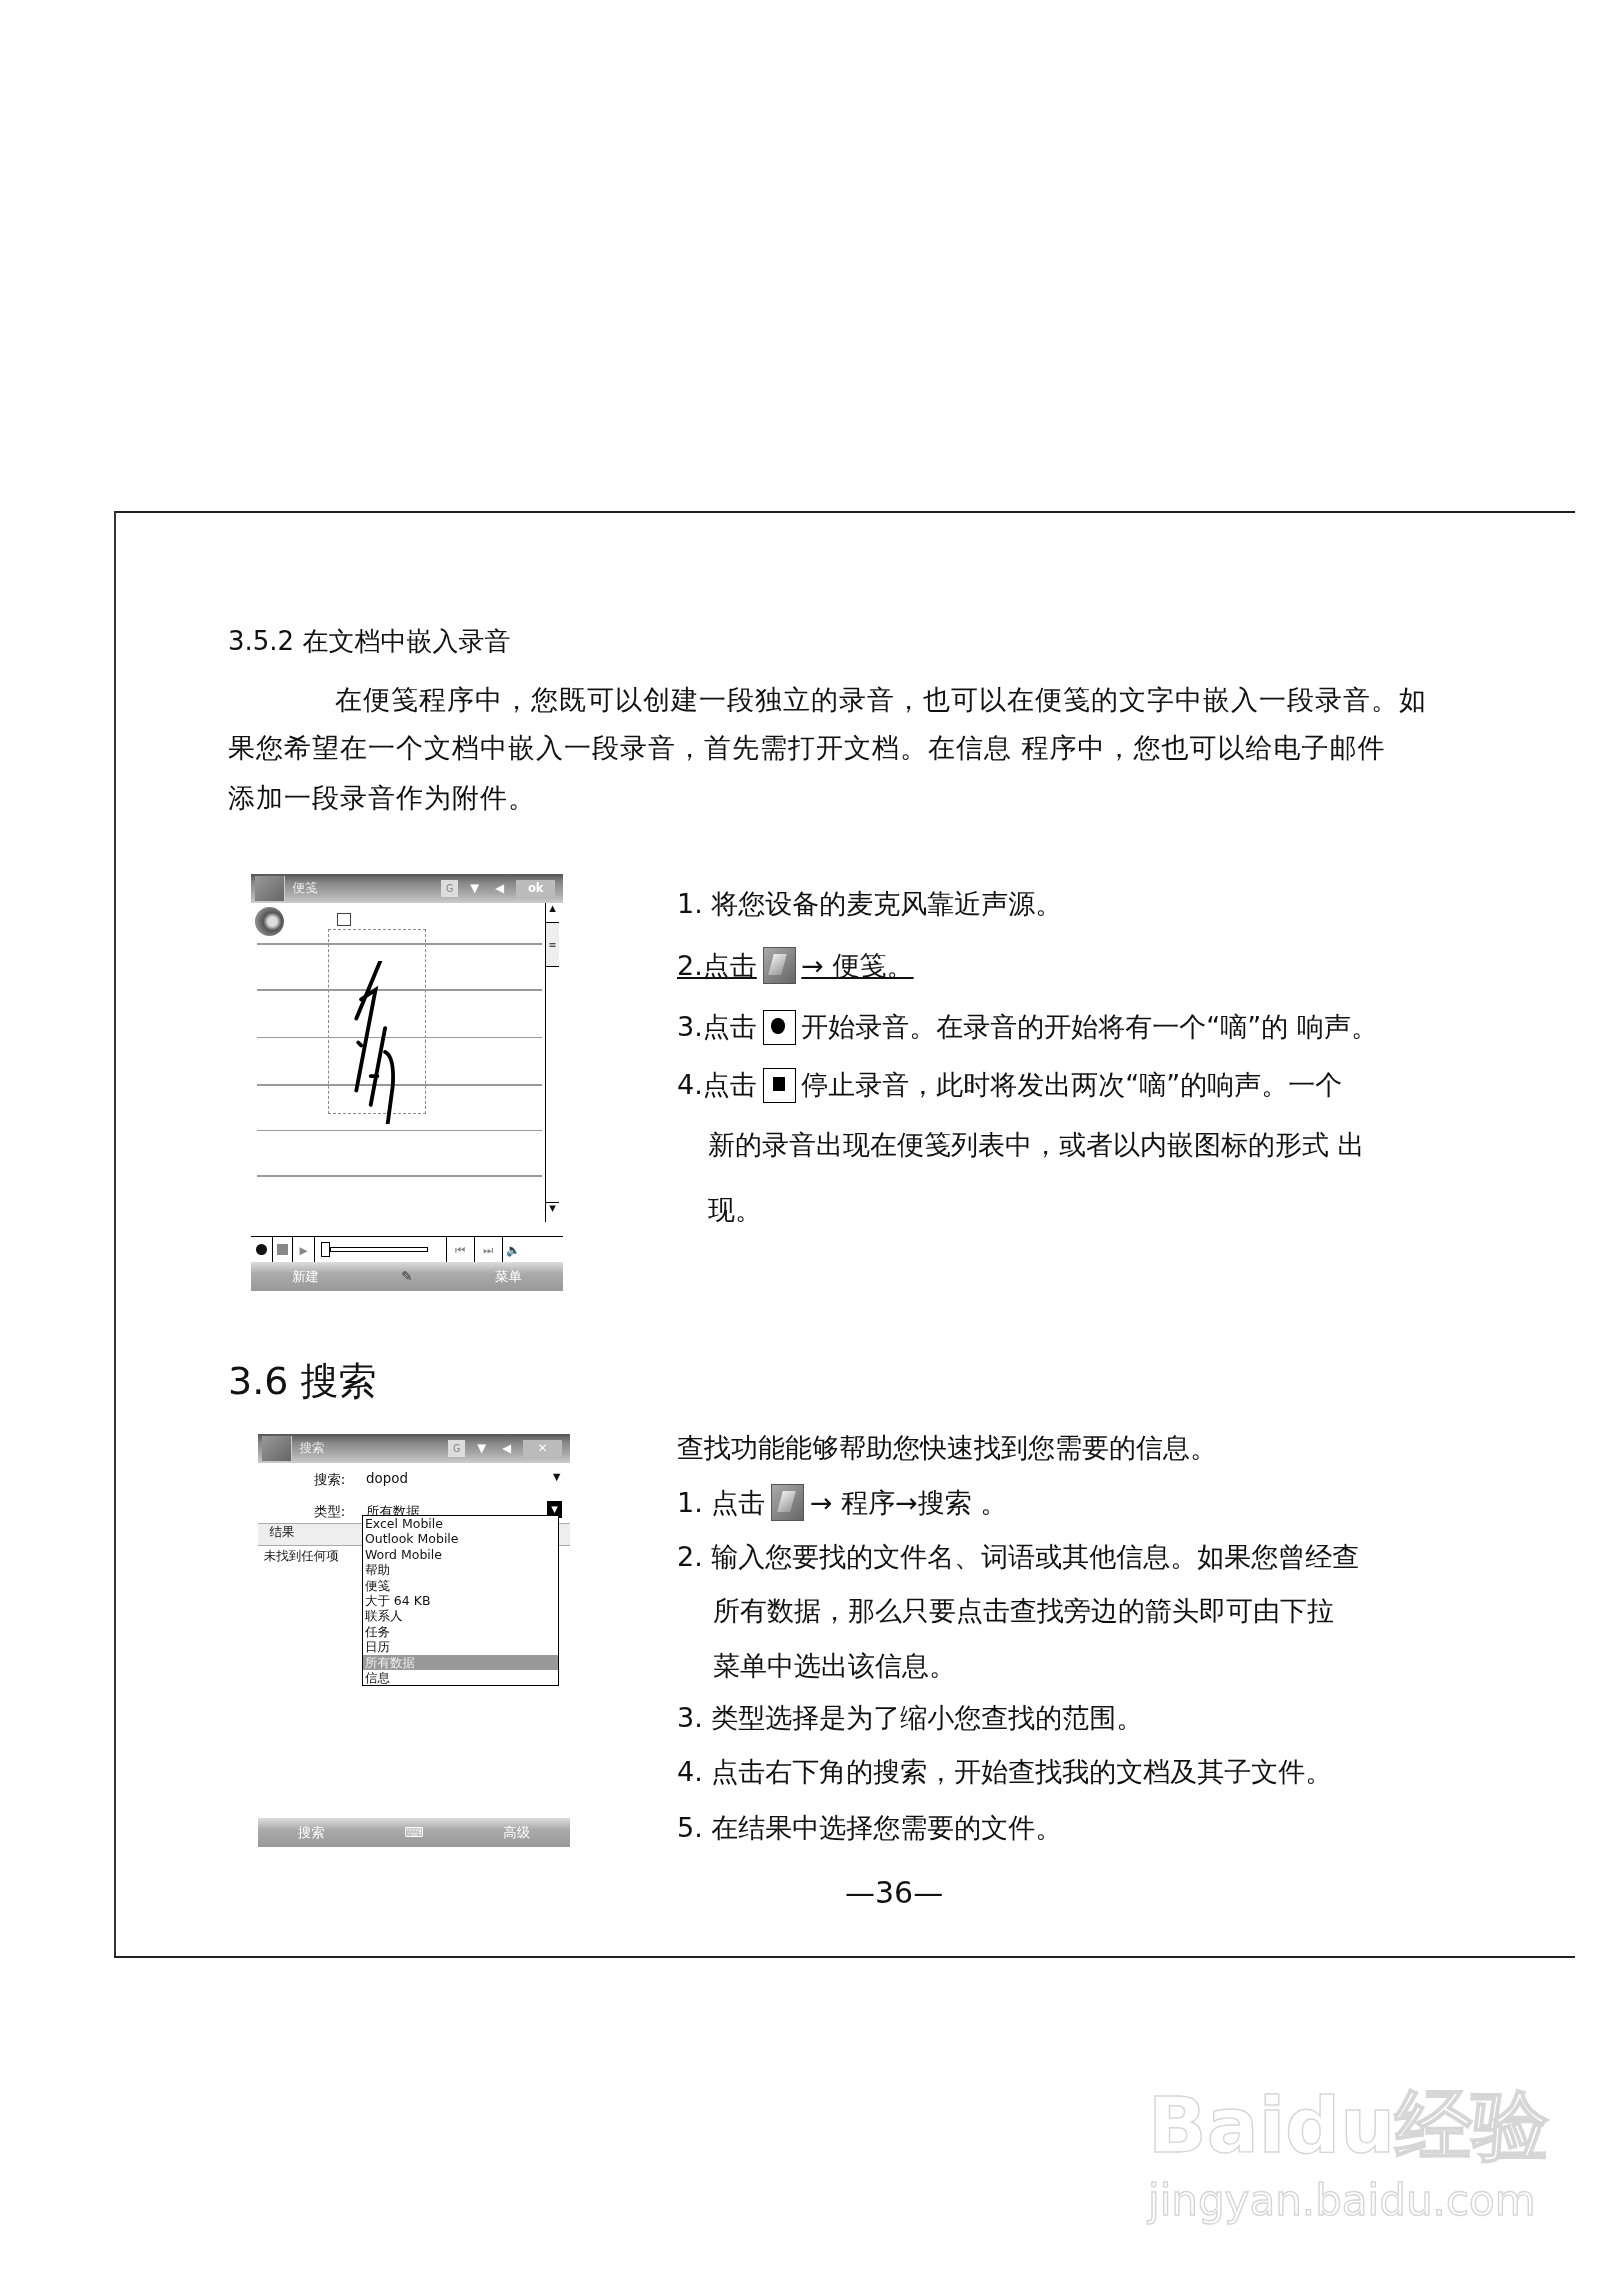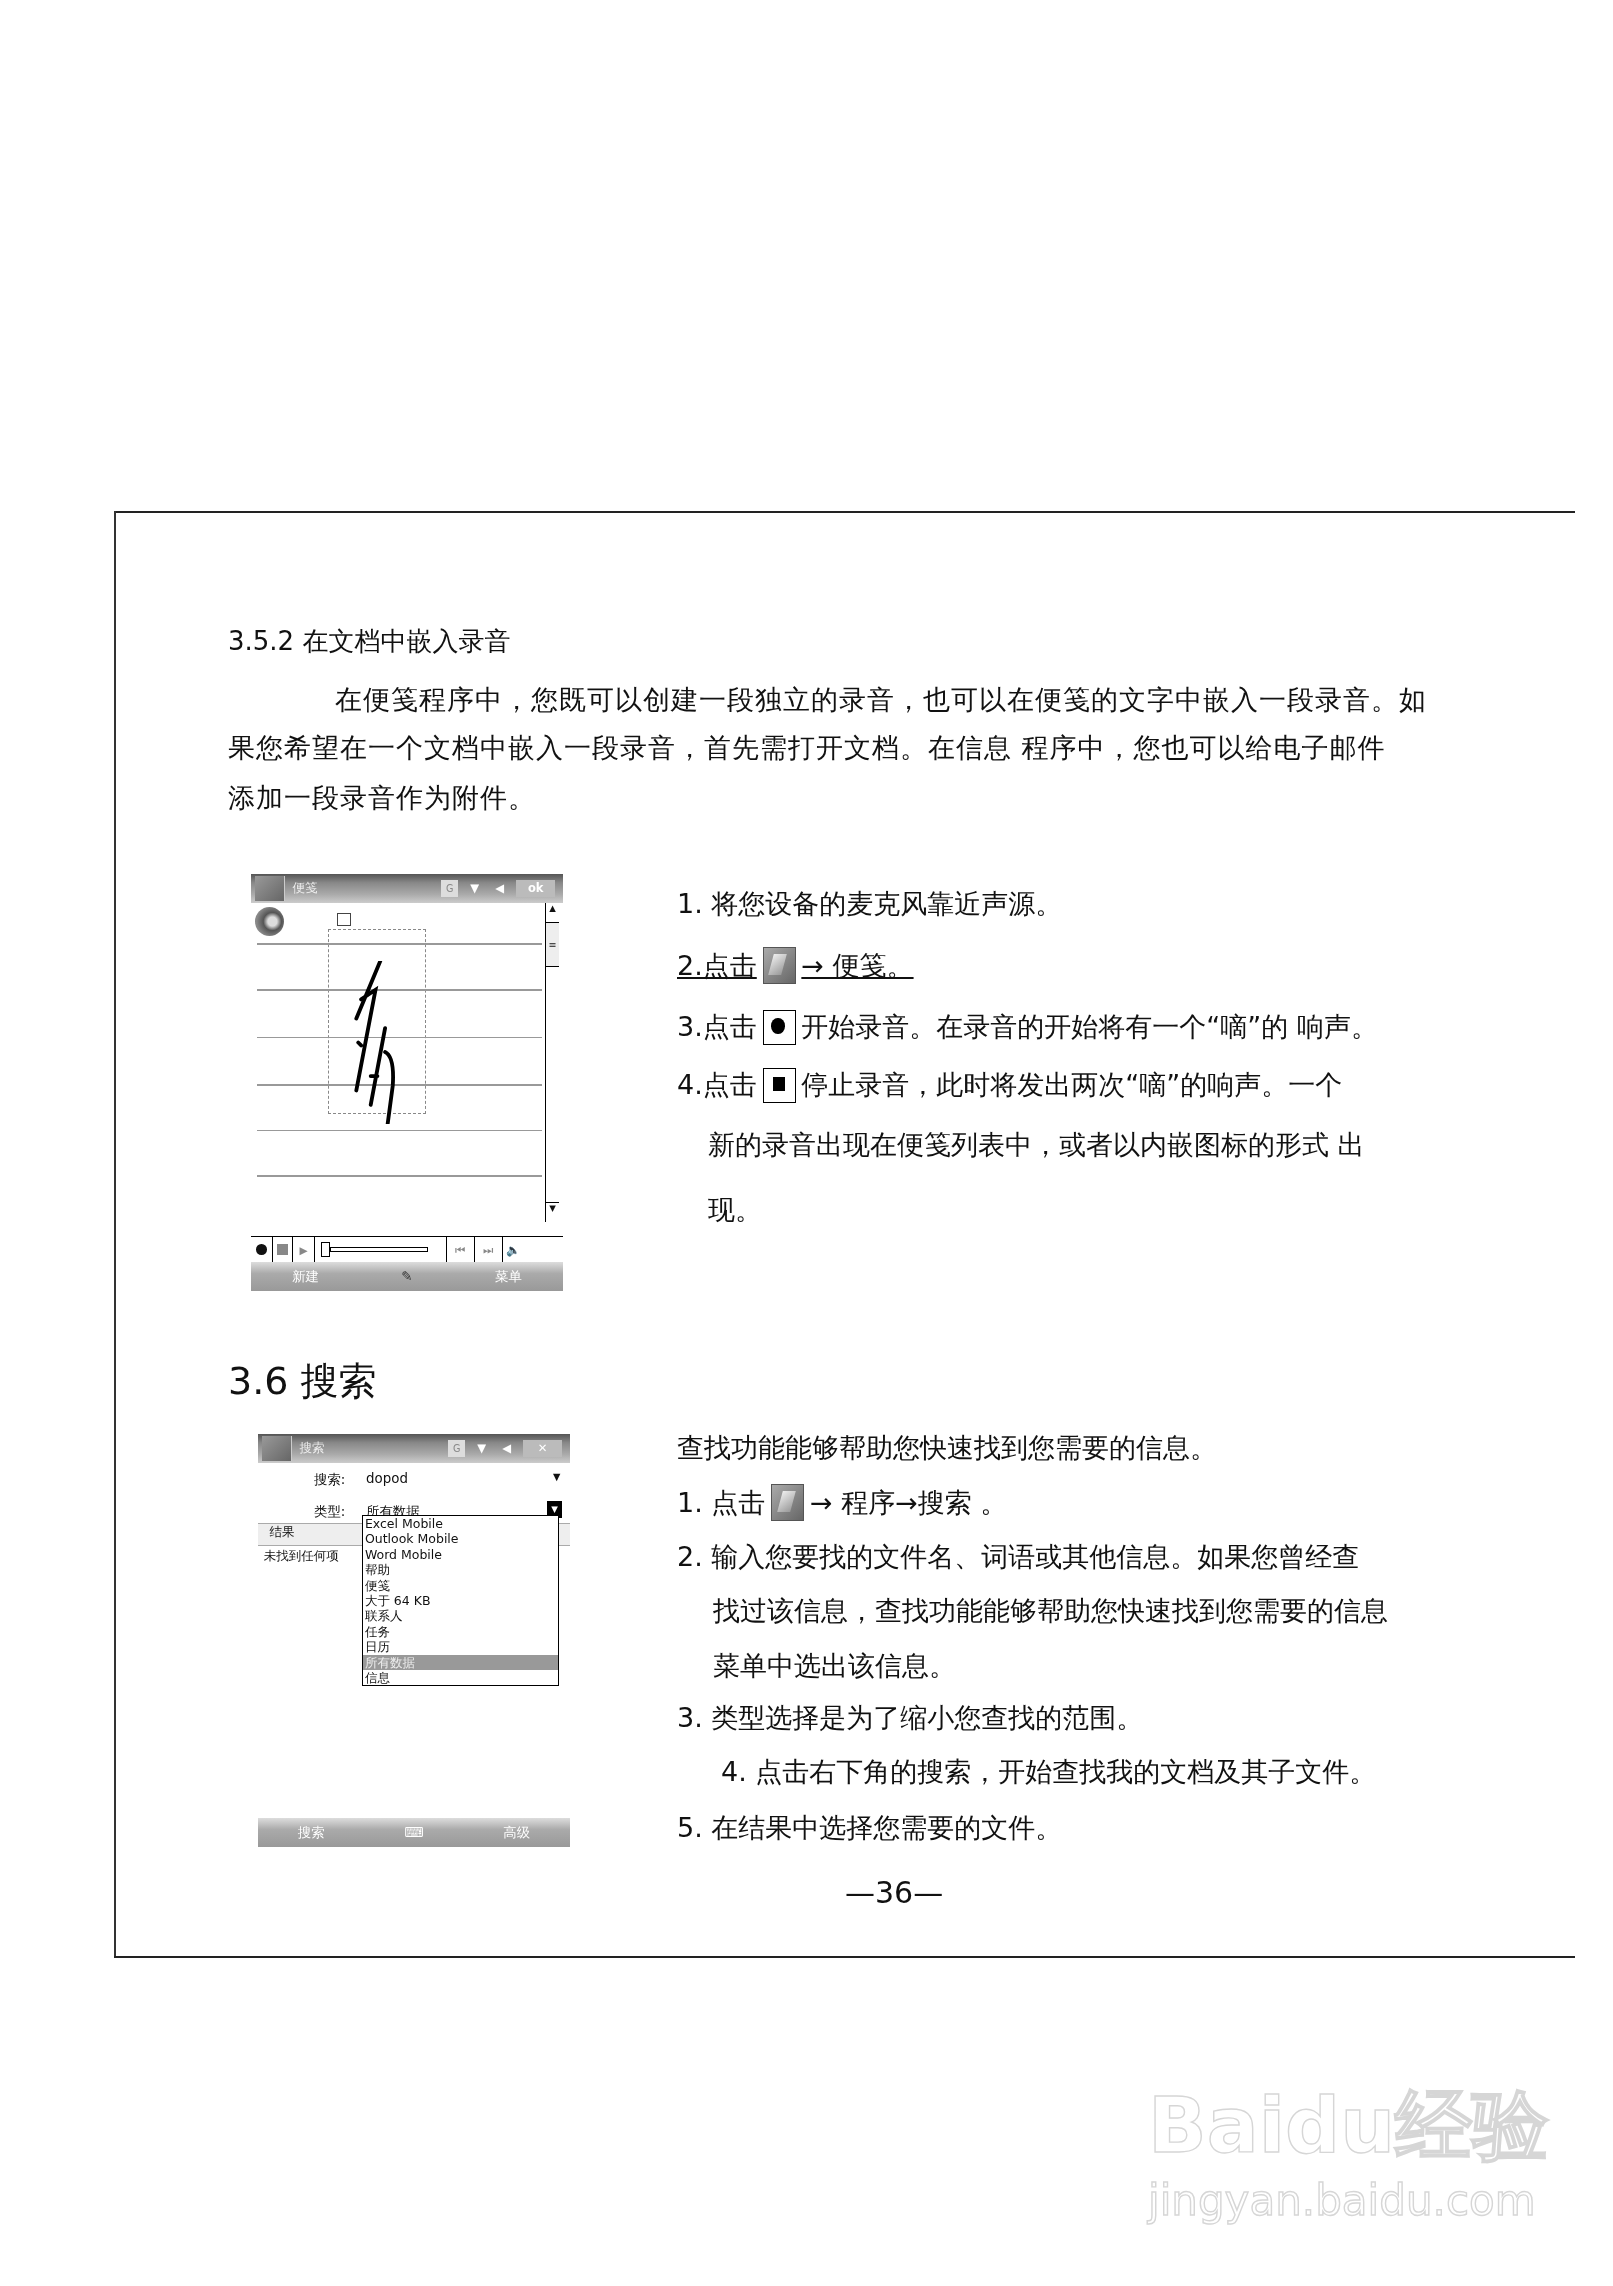--- a/index.html
+++ b/index.html
@@ -182,29 +182,29 @@
   </div>
 <div class="abs step" style="top:1484px;">
     <span>1. 点击</span>
     <span class="inline-start"></span>
     <span>→ 程序→搜索 。</span>
   </div>
 <div class="abs step" style="top:1539px;">
     <span>2. 输入您要找的文件名、词语或其他信息。如果您曾经查</span>
   </div>
 <div class="abs step" style="left:713px;top:1593px;">
-    <span>找过该信息，查找功能能够帮助您快速找到您需要的信息</span>
+    <span>所有数据，那么只要点击查找旁边的箭头即可由下拉</span>
   </div>
 <div class="abs step" style="left:713px;top:1648px;">
     <span>菜单中选出该信息。</span>
   </div>
 <div class="abs step" style="top:1700px;">
     <span>3. 类型选择是为了缩小您查找的范围。</span>
   </div>
-<div class="abs step" style="top:1754px;margin-left:44px;">
+<div class="abs step" style="top:1754px;">
     <span>4. 点击右下角的搜索，开始查找我的文档及其子文件。</span>
   </div>
 <div class="abs step" style="top:1810px;">
     <span>5. 在结果中选择您需要的文件。</span>
   </div>
 
 <div class="abs pgnum">—36—</div>
 
 <div class="abs watermark" style="left:1148px;top:2075px;font-size:77px;">Baidu经验</div>
 <div class="abs watermark" style="left:1148px;top:2176px;font-size:42px;font-weight:normal;">jingyan.baidu.com</div>

